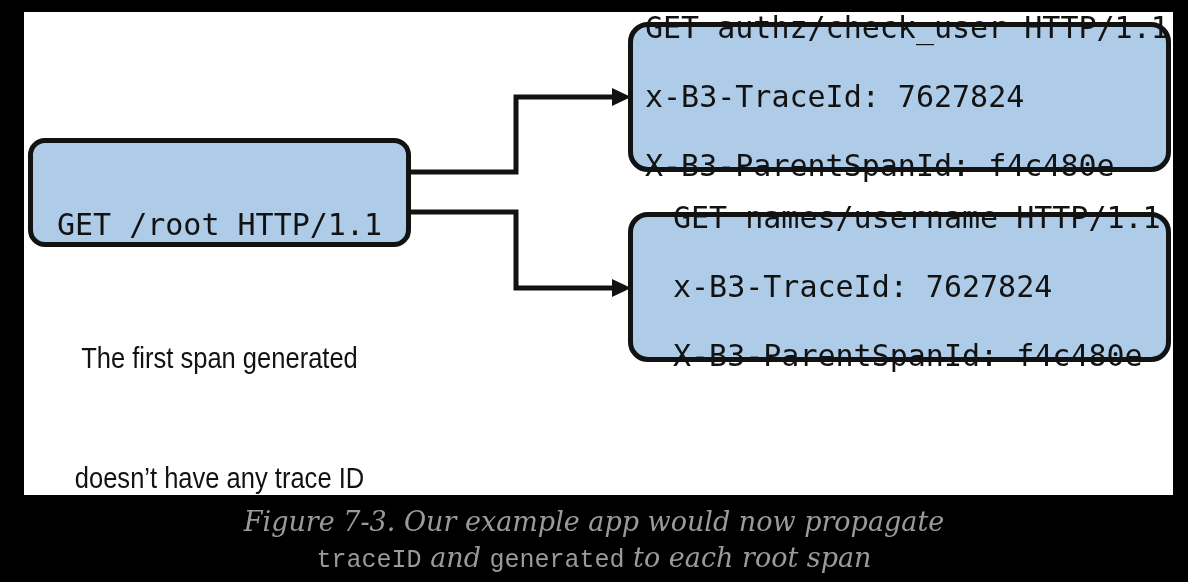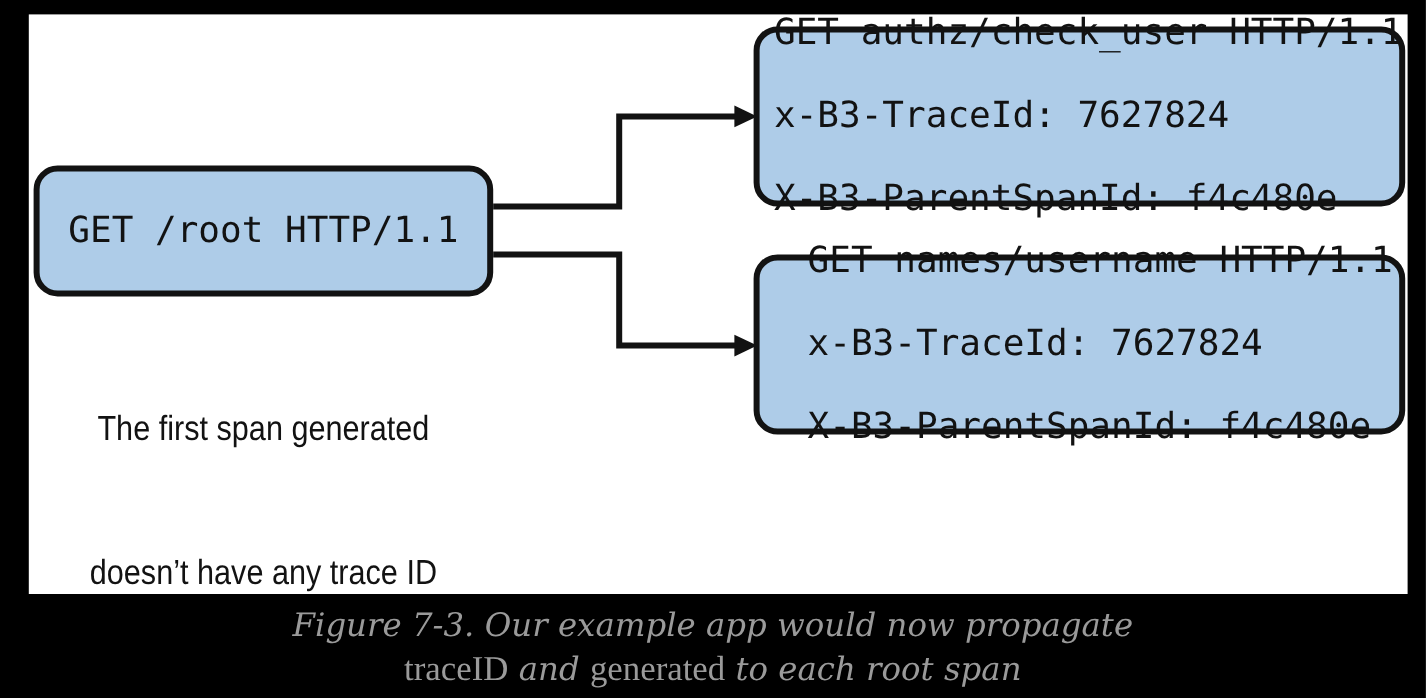--- a/index.html
+++ b/index.html
@@ -38,24 +38,25 @@
     border-radius: 20px;
     color: #121212;
     gap: 23px;
   }
   .root-box {
     left: 28px;
     top: 138px;
     width: 383px;
     height: 109px;
     display: flex;
-    align-items: center;
+    align-items: flex-end;
     justify-content: center;
     font-size: 30px;
     white-space: pre;
+    border-radius: 17px;
   }
   .child-box {
     left: 628px;
     width: 543px;
     height: 150px;
     display: flex;
     flex-direction: column;
     justify-content: center;
     padding-left: 12px;
     font-size: 30px;
@@ -86,23 +87,23 @@
     top: 504px;
     width: 1188px;
     text-align: center;
     color: #9a9a9a;
     font-family: "DejaVu Serif", serif;
     font-style: italic;
     font-size: 27px;
     line-height: 36px;
   }
   .caption .mono {
-    font-family: Liberation Serif, serif;
+    font-family: Liberation Mono, monospace;
     font-style: normal;
-    font-size: 29px;
+    font-size: 25px;
   }
 </style>
 </head>
 <body>
 
 <div class="stage">
 
   <div class="canvas"></div>
 
   <svg class="arrows" viewBox="0 0 1188 582" xmlns="http://www.w3.org/2000/svg">

